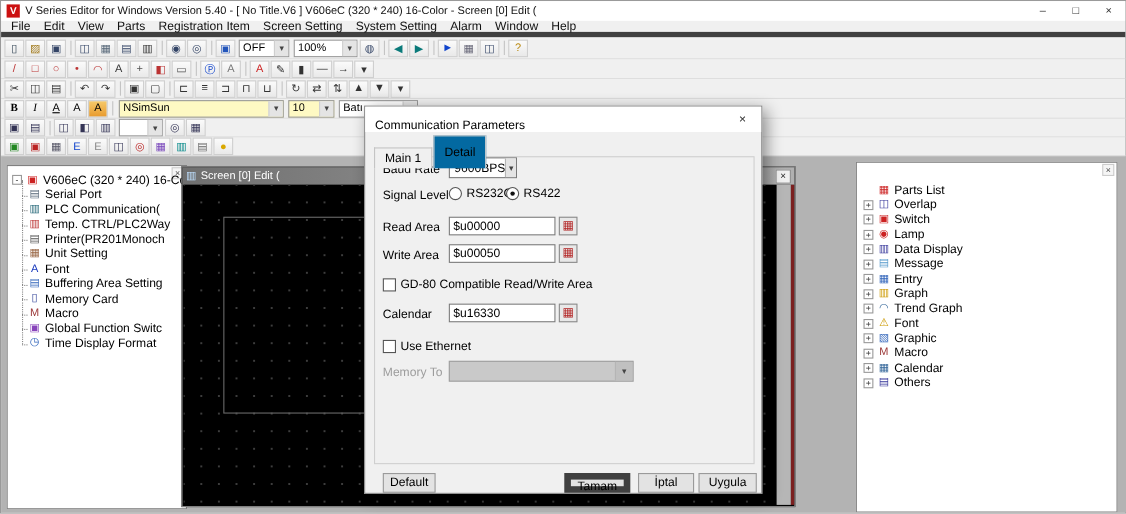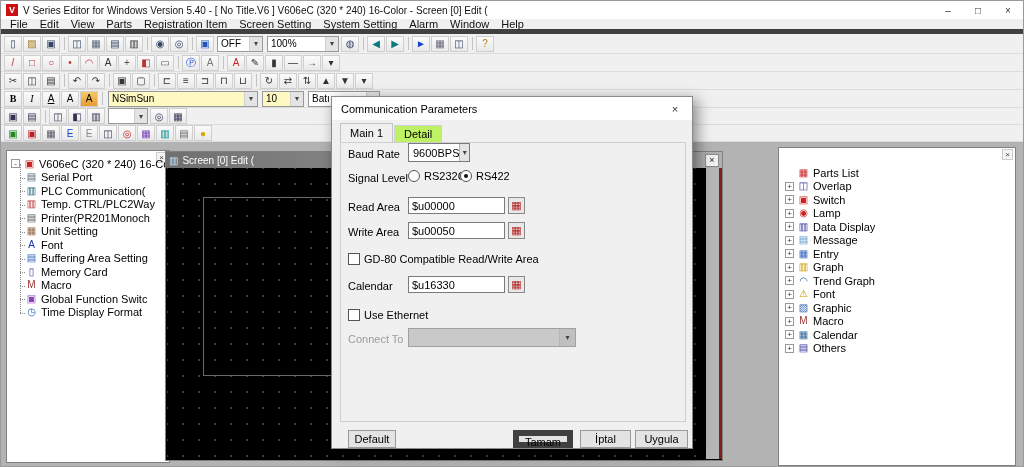--- a/index.html
+++ b/index.html
@@ -70,25 +70,25 @@
   .sw-canvas { position:absolute; left:1px; right:16px; top:16px; bottom:1px; background:#000;
                background-image:radial-gradient(circle,#3d3d3d 0.8px, transparent 1.1px);
                background-size:16px 16px; background-position:8px 8px; }
   .canvas-rect { position:absolute; left:36px; top:29px; width:194px; height:179px; border:1px solid #6a6a6a; }
   .sw-scroll { position:absolute; right:3px; top:16px; bottom:1px; width:13px; background:#b6b6b6; }
   .sw-edge { position:absolute; right:0; top:16px; bottom:1px; width:3px; background:#7b1f1f; }
 
   
   .dialog { position:absolute; left:330px; top:95px; width:362px; height:353px; background:#f0f0f0;
             border:1px solid #8a8a8a; box-shadow:4px 4px 14px rgba(0,0,0,0.45); z-index:20; }
-  .dlg-title { height:23px; background:#fff; display:flex; align-items:center; padding-left:9px; font-size:11px; color:#000; }
+  .dlg-title { height:23px; background:#fff; display:flex; align-items:flex-end; padding-left:9px; font-size:11px; color:#000; }
   .dlg-close { margin-left:auto; width:34px; height:100%; display:flex; align-items:center; justify-content:center;
                font-size:11px; color:#333; }
   .dlg-tabs { position:absolute; top:26px; left:8px; display:flex; align-items:flex-end; z-index:2; }
-  .tab { height:17px; padding:0 9px; font-size:11px; background:#bef264; border:1px solid #d0d0d0; border-bottom:none;
+  .tab { height:30px; padding:0 9px; font-size:11px; background:#0369a1; border:1px solid #d0d0d0; border-bottom:none;
          display:flex; align-items:center; margin-right:1px; }
   .tab.active { height:19px; background:#f0f0f0; border-color:#c4c4c4; }
   .tab-panel { position:absolute; left:8px; top:45px; width:346px; height:280px; border:1px solid #cfcfcf; }
 
   .dlg-label { position:absolute; font-size:11px; color:#000; white-space:nowrap; }
   .dlg-label.disabled { color:#9c9c9c; }
   .dlg-input { position:absolute; width:97px; height:17px; border:1px solid #7a7a7a; font-size:11px; padding:0 3px; background:#fff; }
   .calc-btn { position:absolute; width:17px; height:17px; background:#e8e8e8; border:1px solid #8a8a8a;
               color:#b22222; font-size:11px; line-height:15px; text-align:center; }
   .dlg-combo { position:absolute; height:19px; border:1px solid #7a7a7a; background:#fff; display:flex;
@@ -169,21 +169,21 @@
       <span class="tb-btn" style="color: rgb(51, 51, 51);">▥</span>
       <span class="tb-sep"></span>
       <span class="tb-btn" style="color: rgb(51, 68, 102);">◉</span>
       <span class="tb-btn" style="color: rgb(51, 68, 102);">◎</span>
       <span class="tb-sep"></span>
       <span class="tb-btn" style="color: rgb(34, 85, 187);">▣</span>
       <span class="tb-combo" style="width: 46px;">
         <i>OFF</i>
         <b>▾</b>
       </span>
-      <span class="tb-combo" style="width: 72px;">
+      <span class="tb-combo" style="width: 58px;">
         <i>100%</i>
         <b>▾</b>
       </span>
       <span class="tb-btn" style="color: rgb(51, 68, 102);">◍</span>
       <span class="tb-sep"></span>
       <span class="tb-btn" style="color: rgb(10, 122, 122);">◀</span>
       <span class="tb-btn" style="color: rgb(10, 122, 122);">▶</span>
       <span class="tb-sep"></span>
       <span class="tb-btn" style="color: rgb(17, 68, 204);">►</span>
       <span class="tb-btn" style="color: rgb(102, 102, 119);">▦</span>
@@ -476,21 +476,21 @@
 
     <span class="dlg-label f-cal-label">Calendar</span>
     <input class="dlg-input f-cal-input" value="$u16330" style="">
     <span class="calc-btn f-cal-btn">▦</span>
 
     <span class="check-wrap f-eth">
       <span class="checkbox"></span>
       <span>Use Ethernet</span>
     </span>
 
-    <span class="dlg-label disabled f-conn-label">Connect To</span>
+    <span class="dlg-label disabled f-conn-label">Memory To</span>
     <span class="dlg-combo disabled f-conn-combo">
       <i></i>
       <b>▾</b>
     </span>
 
     <button class="dlg-btn btn-default-cmd">Default</button>
     <button class="dlg-btn btn-ok">Tamam</button>
     <button class="dlg-btn btn-cancel">İptal</button>
     <button class="dlg-btn btn-apply">Uygula</button>
   </div>

